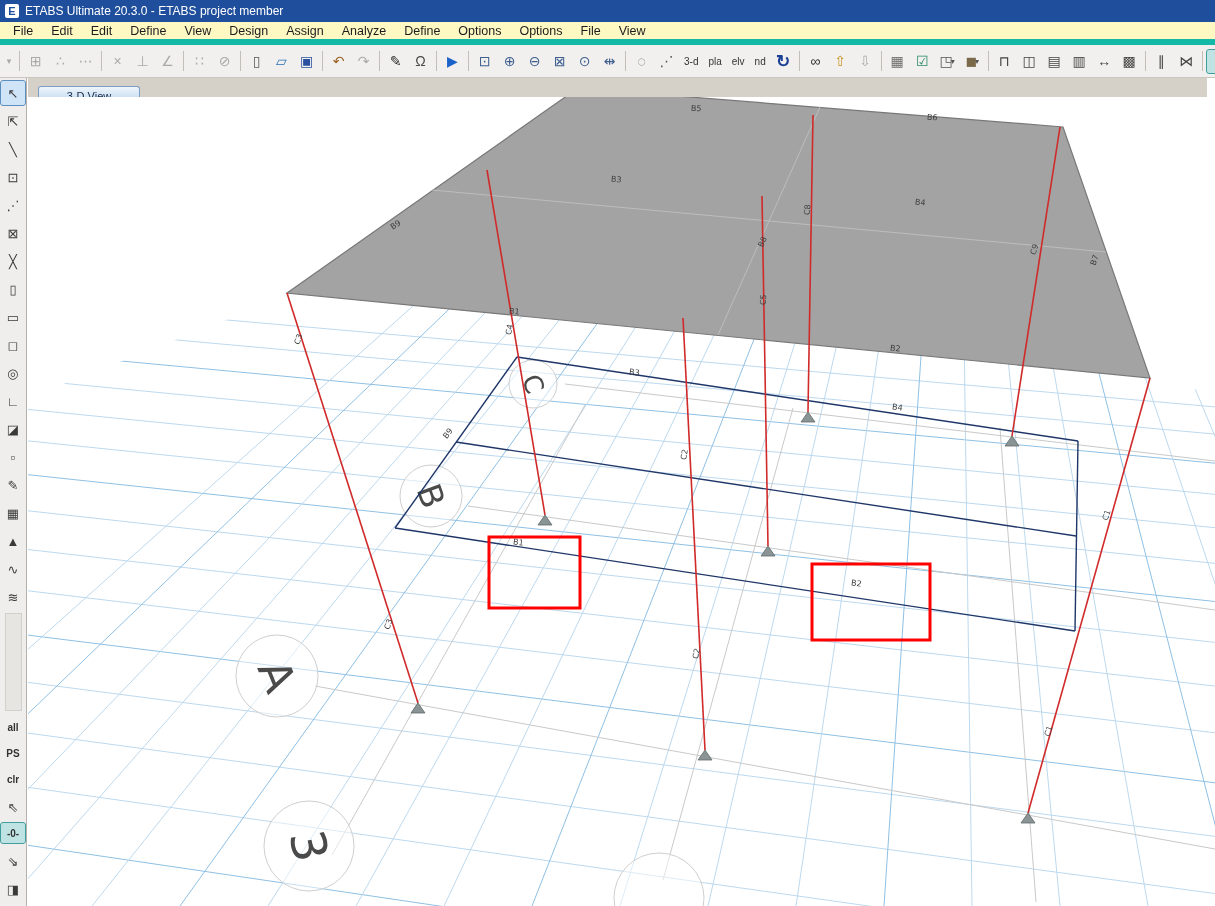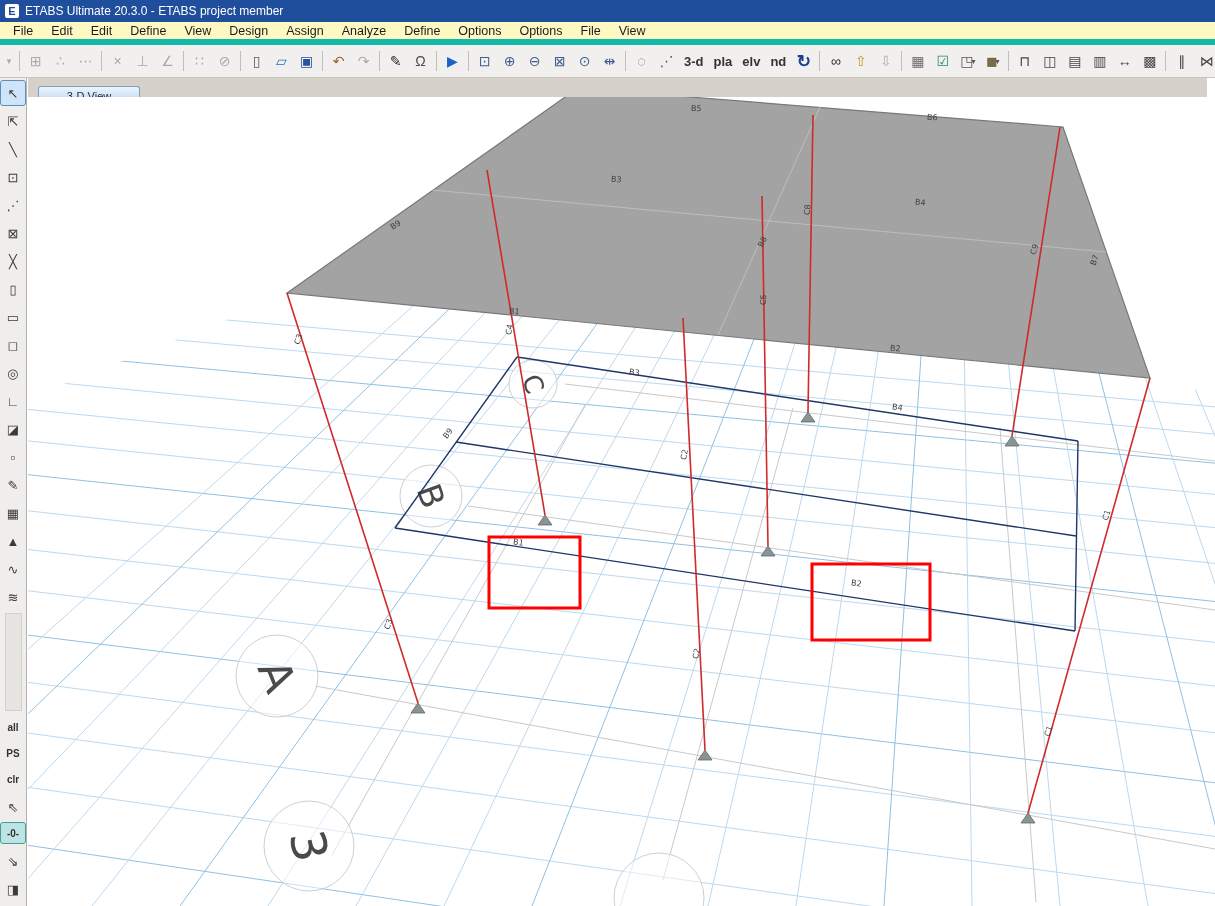--- a/index.html
+++ b/index.html
@@ -13,21 +13,21 @@
            align-items:center;font-size:12.5px;color:#1c1c1c;padding-left:4px;box-sizing:border-box;
            border-bottom:6px solid #14b8a6;}
   .menu-item{padding:3px 9px;cursor:default;}
   .toolbar{position:absolute;top:45px;left:0;height:33px;width:100%;background:#f1f0ee;
            border-bottom:1px solid #c9c6c0;display:flex;align-items:center;padding-left:2px;box-sizing:border-box;}
   .tbtn{width:23px;height:23px;display:flex;align-items:center;justify-content:center;font-size:14px;
         color:#3a3a3a;margin:0 1px;border-radius:2px;flex:0 0 auto;}
   .tbtn.small{width:12px;font-size:9px;}
   .tbtn.big{font-size:17px;font-weight:bold;}
   .tbtn.dim{color:#a9a9a9;}
-  .tbtn.ttxt{width:auto;padding:0 4px;font-size:13px;font-weight:bold;color:#333;}
+  .tbtn.ttxt{width:auto;padding:0 4px;font-size:10px;font-weight:normal;color:#333;}
   .tbtn.hl,.ltbtn.hl{background:#bfe3e3;outline:1px solid #3f9f9f;}
   .tbtn.active,.ltbtn.active{background:#cfe4f7;outline:1px solid #5a8fc0;}
   .sep{width:1px;height:20px;background:#c2beb8;margin:0 3px;flex:0 0 auto;}
   .caret{font-size:8px;margin-left:-2px;color:#555;}
   .lefttoolbar{position:absolute;left:0;top:78px;width:27px;bottom:0;background:#efeeec;
                border-right:1px solid #b5b2ac;display:flex;flex-direction:column;align-items:center;
                padding-top:3px;box-sizing:border-box;}
   .ltbtn{width:24px;height:24px;margin:0 0 4px 0;display:flex;align-items:center;justify-content:center;
          font-size:13px;color:#3a3a3a;border-radius:2px;flex:0 0 auto;}
   .ltbtn.ttxt{height:20px;margin-bottom:6px;font-size:10px;font-weight:bold;color:#333;}

